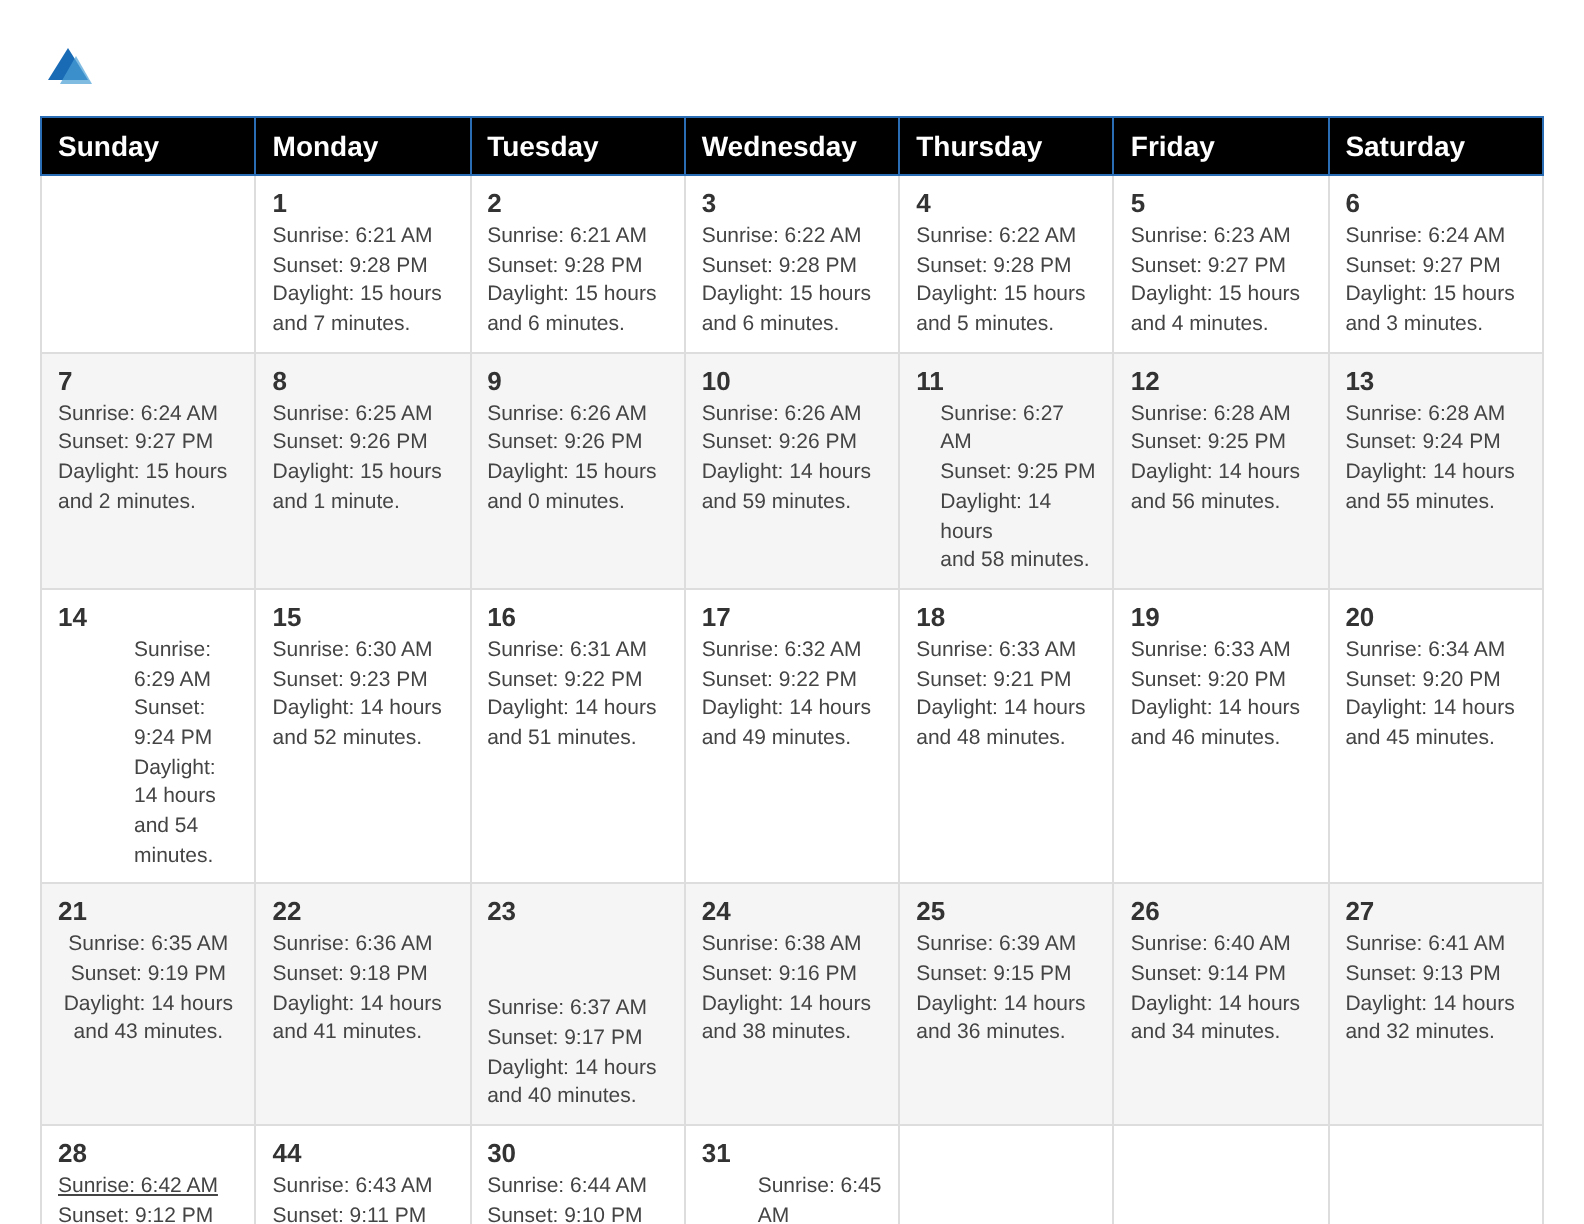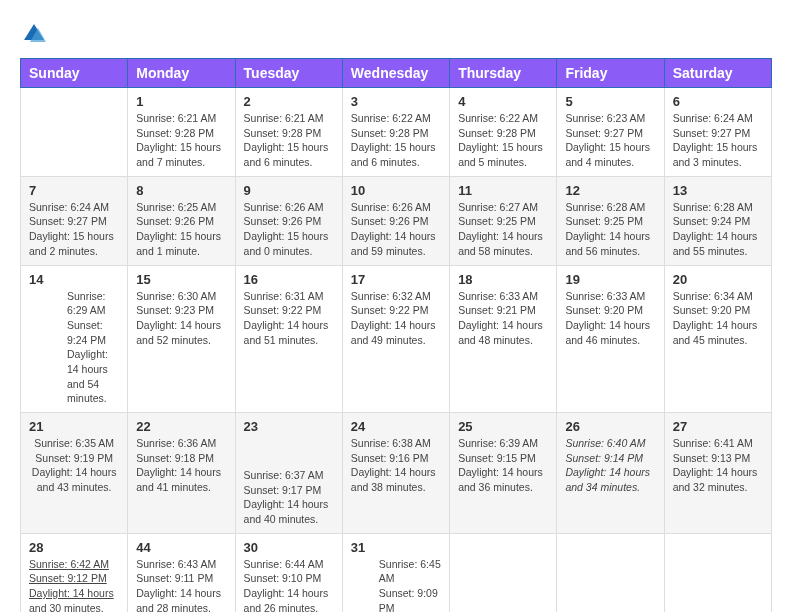--- a/index.html
+++ b/index.html
@@ -53,21 +53,21 @@
       font-size: 16px;
       color: #555;
       margin-top: 4px;
     }
     .calendar {
       width: 100%;
       border-collapse: collapse;
       border: 1px solid #ccc;
     }
     .calendar th {
-      background: #8b5cf6;
+      background: #000000;
       color: #fff;
       text-align: left;
       padding: 6px 8px;
       font-size: 14px;
       font-weight: bold;
       border: 1px solid #2a6db5;
     }
     .calendar td {
       vertical-align: top;
       padding: 6px 8px;
@@ -197,21 +197,21 @@
         </td>
         <td>
           <span class="day-number">10</span>
           <div class="day-info" style="white-space: pre-line;">Sunrise: 6:26 AM
 Sunset: 9:26 PM
 Daylight: 14 hours
 and 59 minutes.</div>
         </td>
         <td>
           <span class="day-number">11</span>
-          <div class="day-info" style="white-space: pre-line;">Sunrise: 6:27 AM
+          <div class="day-info" style="white-space: pre-line; margin-left: 12px;">Sunrise: 6:27 AM
 Sunset: 9:25 PM
 Daylight: 14 hours
 and 58 minutes.</div>
         </td>
         <td>
           <span class="day-number">12</span>
           <div class="day-info" style="white-space: pre-line;">Sunrise: 6:28 AM
 Sunset: 9:25 PM
 Daylight: 14 hours
 and 56 minutes.</div>
@@ -306,21 +306,21 @@
         </td>
         <td>
           <span class="day-number">25</span>
           <div class="day-info" style="white-space: pre-line;">Sunrise: 6:39 AM
 Sunset: 9:15 PM
 Daylight: 14 hours
 and 36 minutes.</div>
         </td>
         <td>
           <span class="day-number">26</span>
-          <div class="day-info" style="white-space: pre-line; font-style: italic;">Sunrise: 6:40 AM
+          <div class="day-info" style="white-space: pre-line;">Sunrise: 6:40 AM
 Sunset: 9:14 PM
 Daylight: 14 hours
 and 34 minutes.</div>
         </td>
         <td>
           <span class="day-number">27</span>
           <div class="day-info" style="white-space: pre-line;">Sunrise: 6:41 AM
 Sunset: 9:13 PM
 Daylight: 14 hours
 and 32 minutes.</div>

